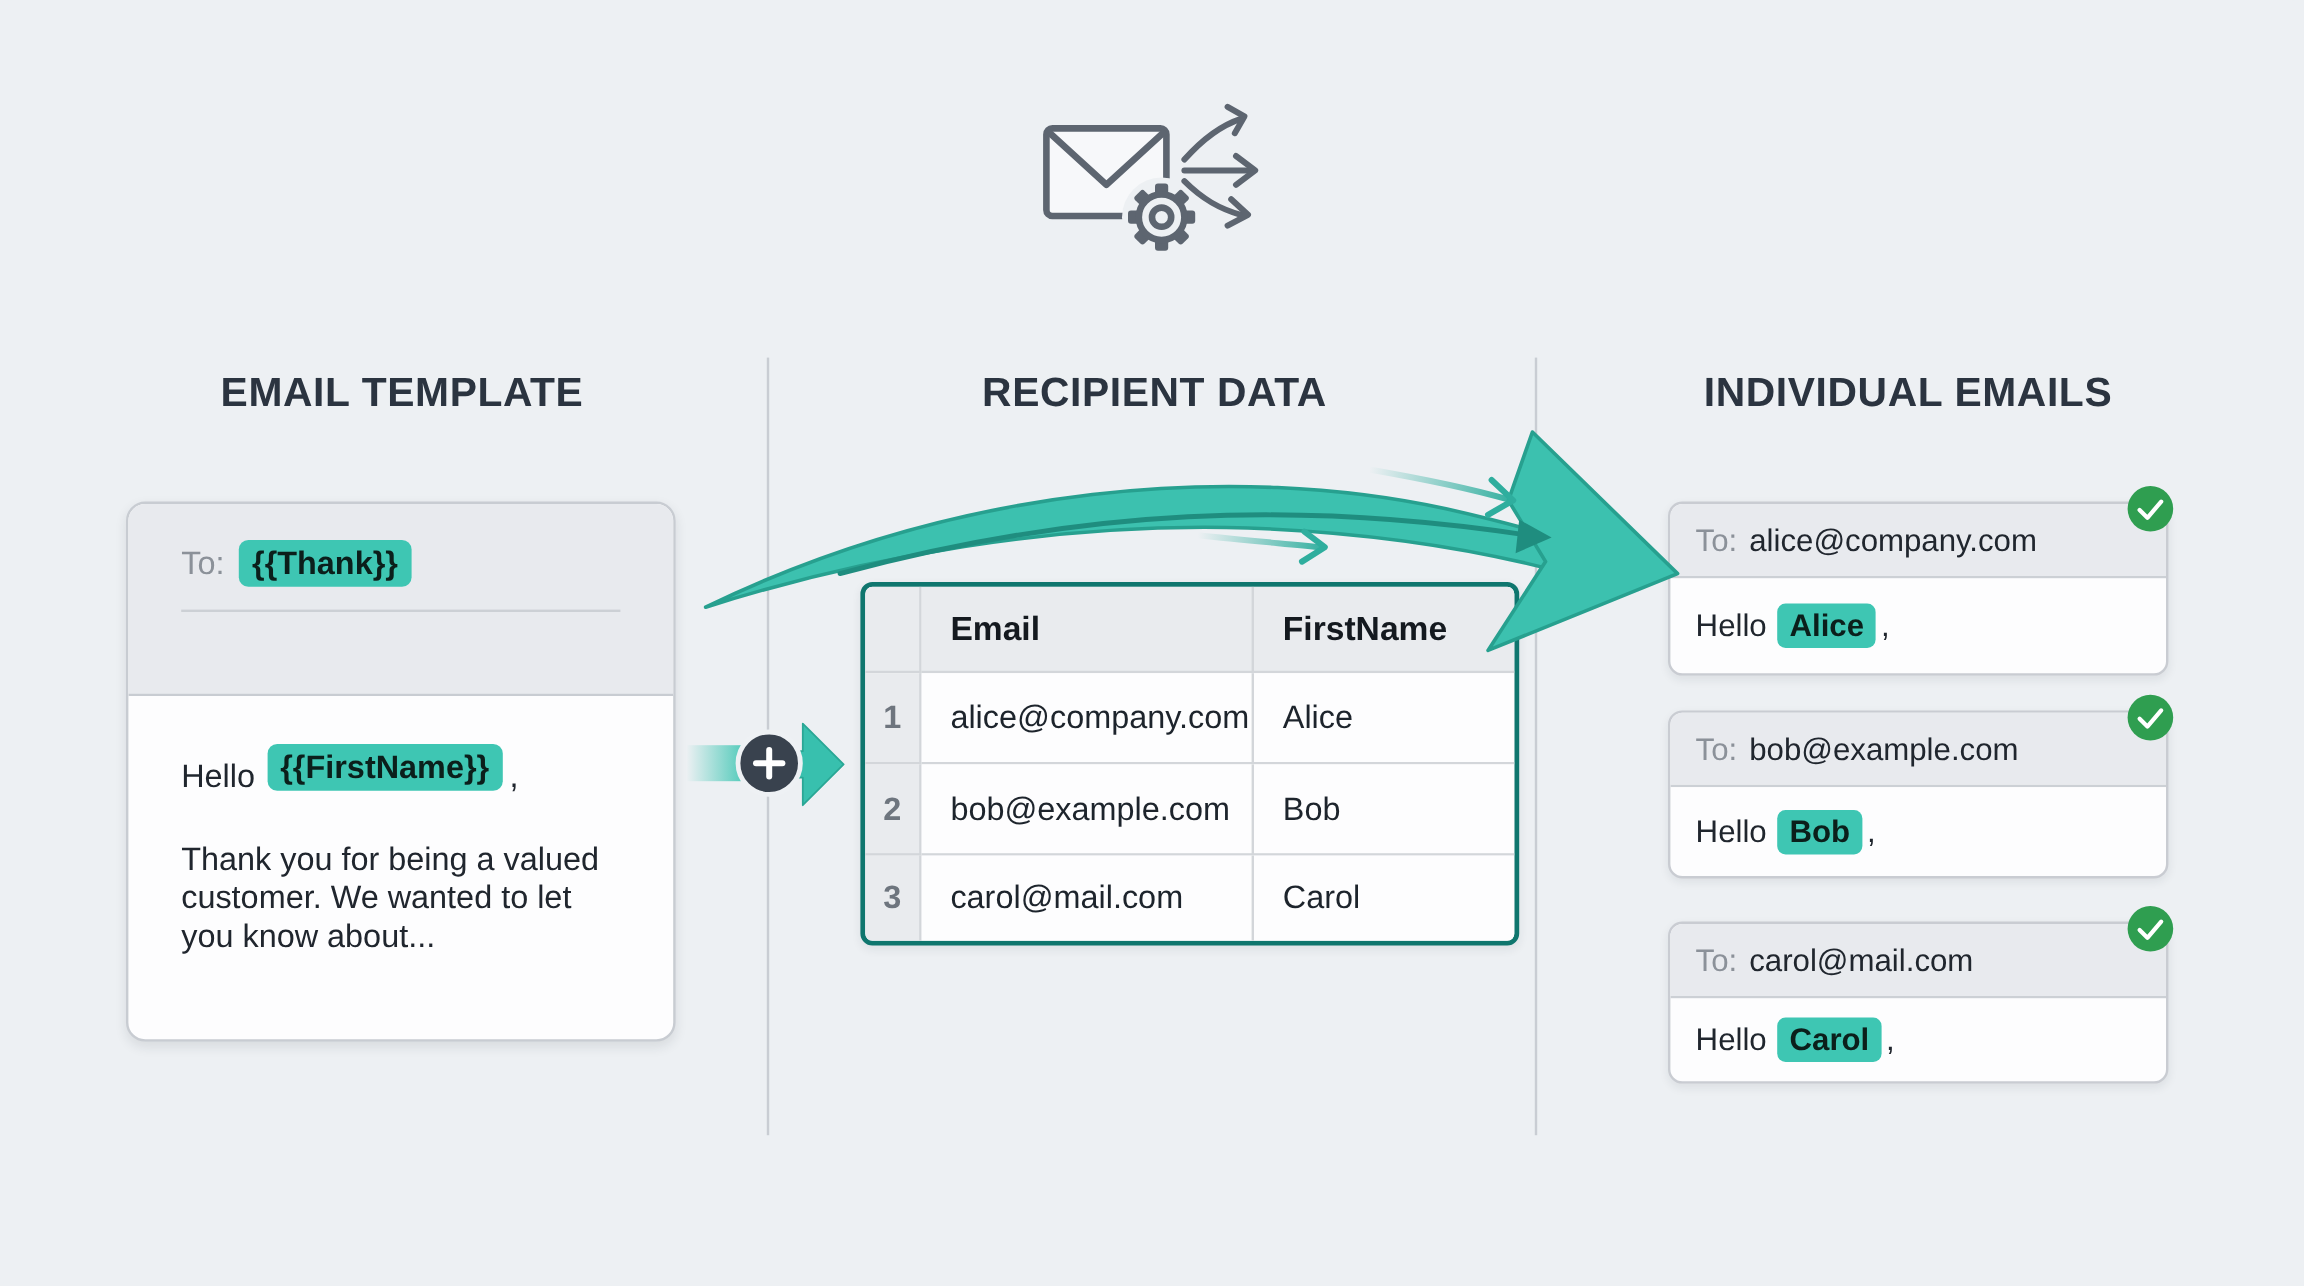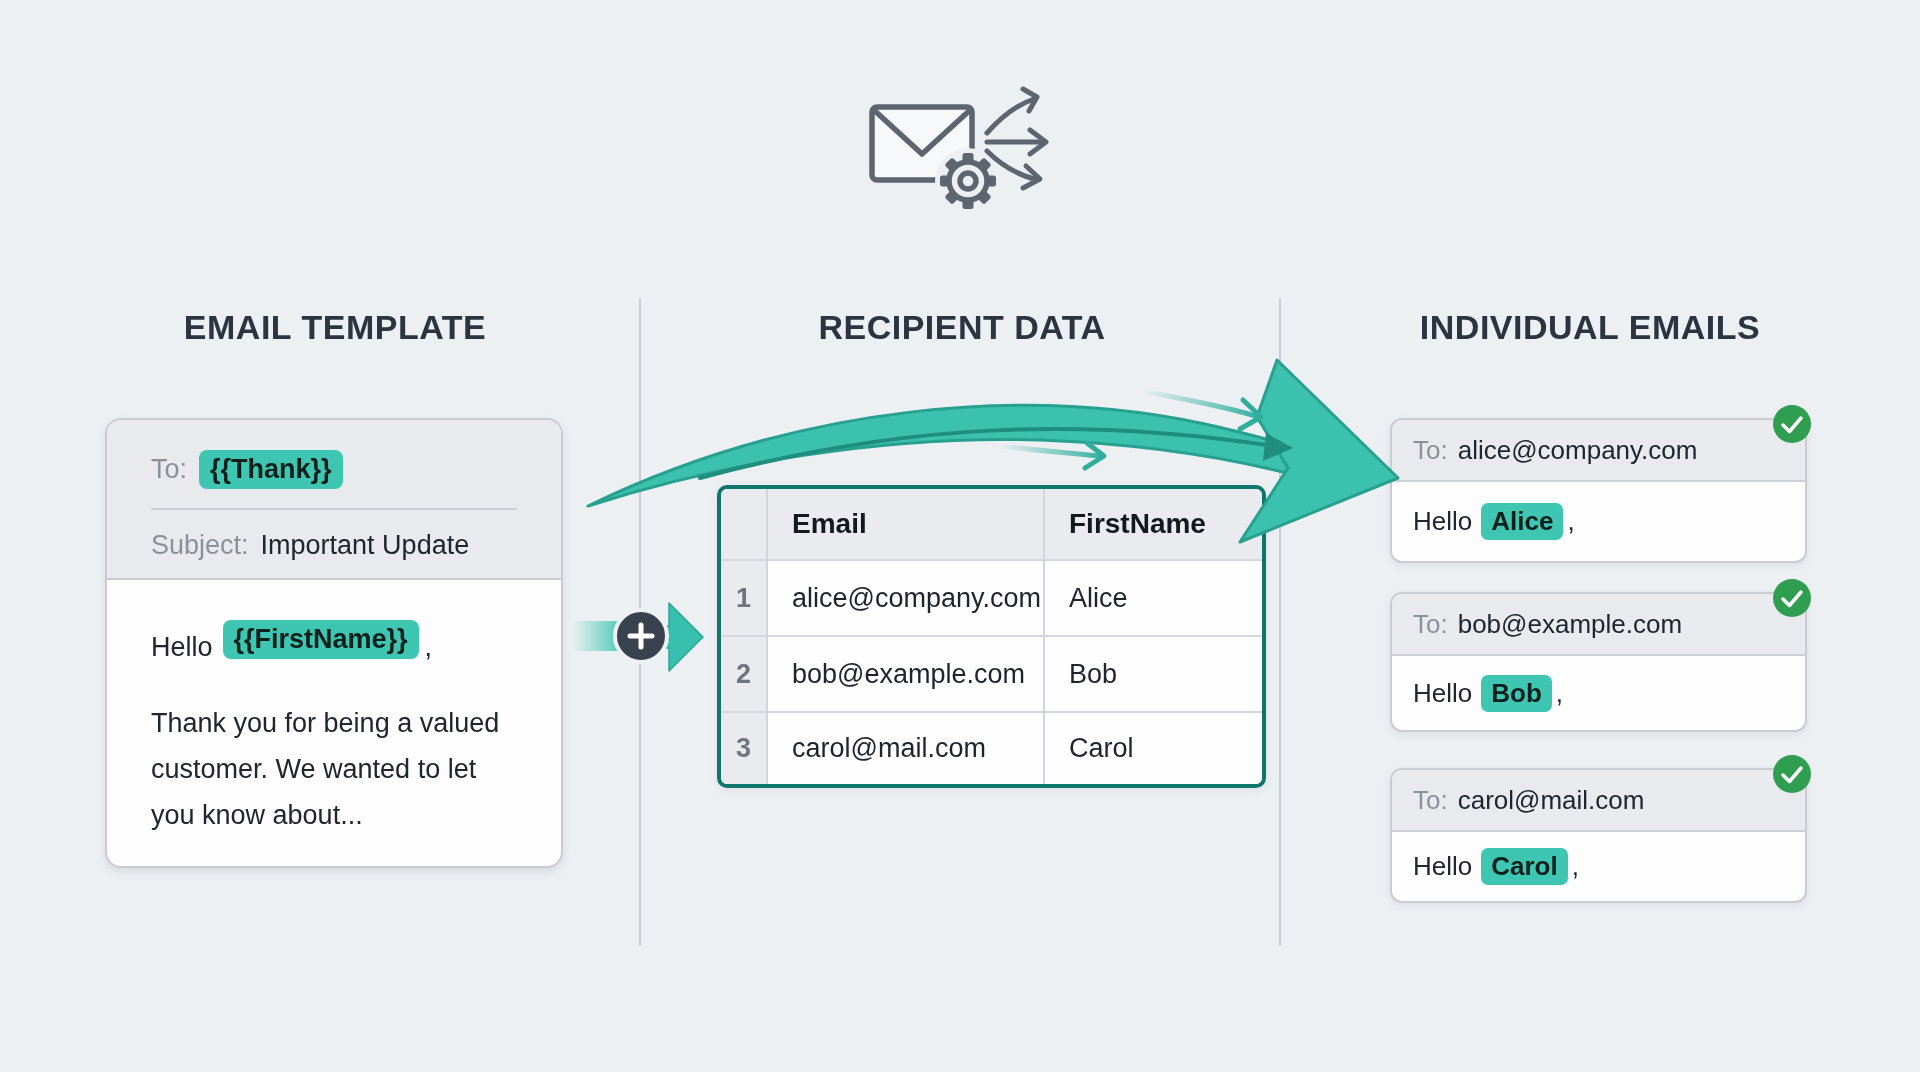--- a/index.html
+++ b/index.html
@@ -36,21 +36,21 @@
   }
   .t-to-row{position:absolute;left:44px;top:30px;font-size:27px;display:flex;align-items:center;}
   .t-sub-row{position:absolute;left:44px;top:110px;font-size:27px;}
   .field-label{color:#8b9199;margin-right:12px;}
   .head-divider{position:absolute;left:44px;right:44px;top:88px;height:2px;background:#ccd0d5;}
   .chip{
     background:#3ec6b3;color:#0b1f1b;font-weight:bold;border-radius:8px;padding:4px 11px;
   }
   .t-greeting{position:absolute;left:44px;top:200px;font-size:27px;display:flex;align-items:center;}
   .t-greeting .chip{margin:0 6px 16px 10px;}
-  .t-body-text{position:absolute;left:44px;top:280px;width:372px;font-size:27px;line-height:46px;color:#20262e;}
+  .t-body-text{position:absolute;left:44px;top:280px;width:372px;font-size:27px;line-height:32px;color:#20262e;}
 
   
   .conn-trail{
     position:absolute;left:572px;top:621px;width:46px;height:30px;z-index:4;
     background:linear-gradient(to right,rgba(80,190,175,0),rgba(62,198,179,.85));
   }
   .conn-circle{
     position:absolute;left:613px;top:608px;width:56px;height:56px;border-radius:50%;
     background:#39424e;border:4px solid #eef1f4;box-sizing:border-box;z-index:5;
   }
@@ -137,23 +137,20 @@
   <div class="heading h-recipients">RECIPIENT DATA</div>
   <div class="heading h-individual">INDIVIDUAL EMAILS</div>
 
   <div class="template-card">
     <div class="template-head">
       <div class="t-to-row">
         <span class="field-label">To:</span>
         <span class="chip">{{Thank}}</span>
       </div>
       <div class="head-divider"></div>
-      <div class="t-sub-row">
-        <span class="field-label">Subject:</span><span>Important Update</span>
-      </div>
     </div>
     <div class="t-greeting">
       <span>Hello</span>
       <span class="chip">{{FirstName}}</span>
       <span>,</span>
     </div>
     <div class="t-body-text">Thank you for being a valued customer. We wanted to let you know about...</div>
   </div>
 
   <div class="conn-trail"></div>

